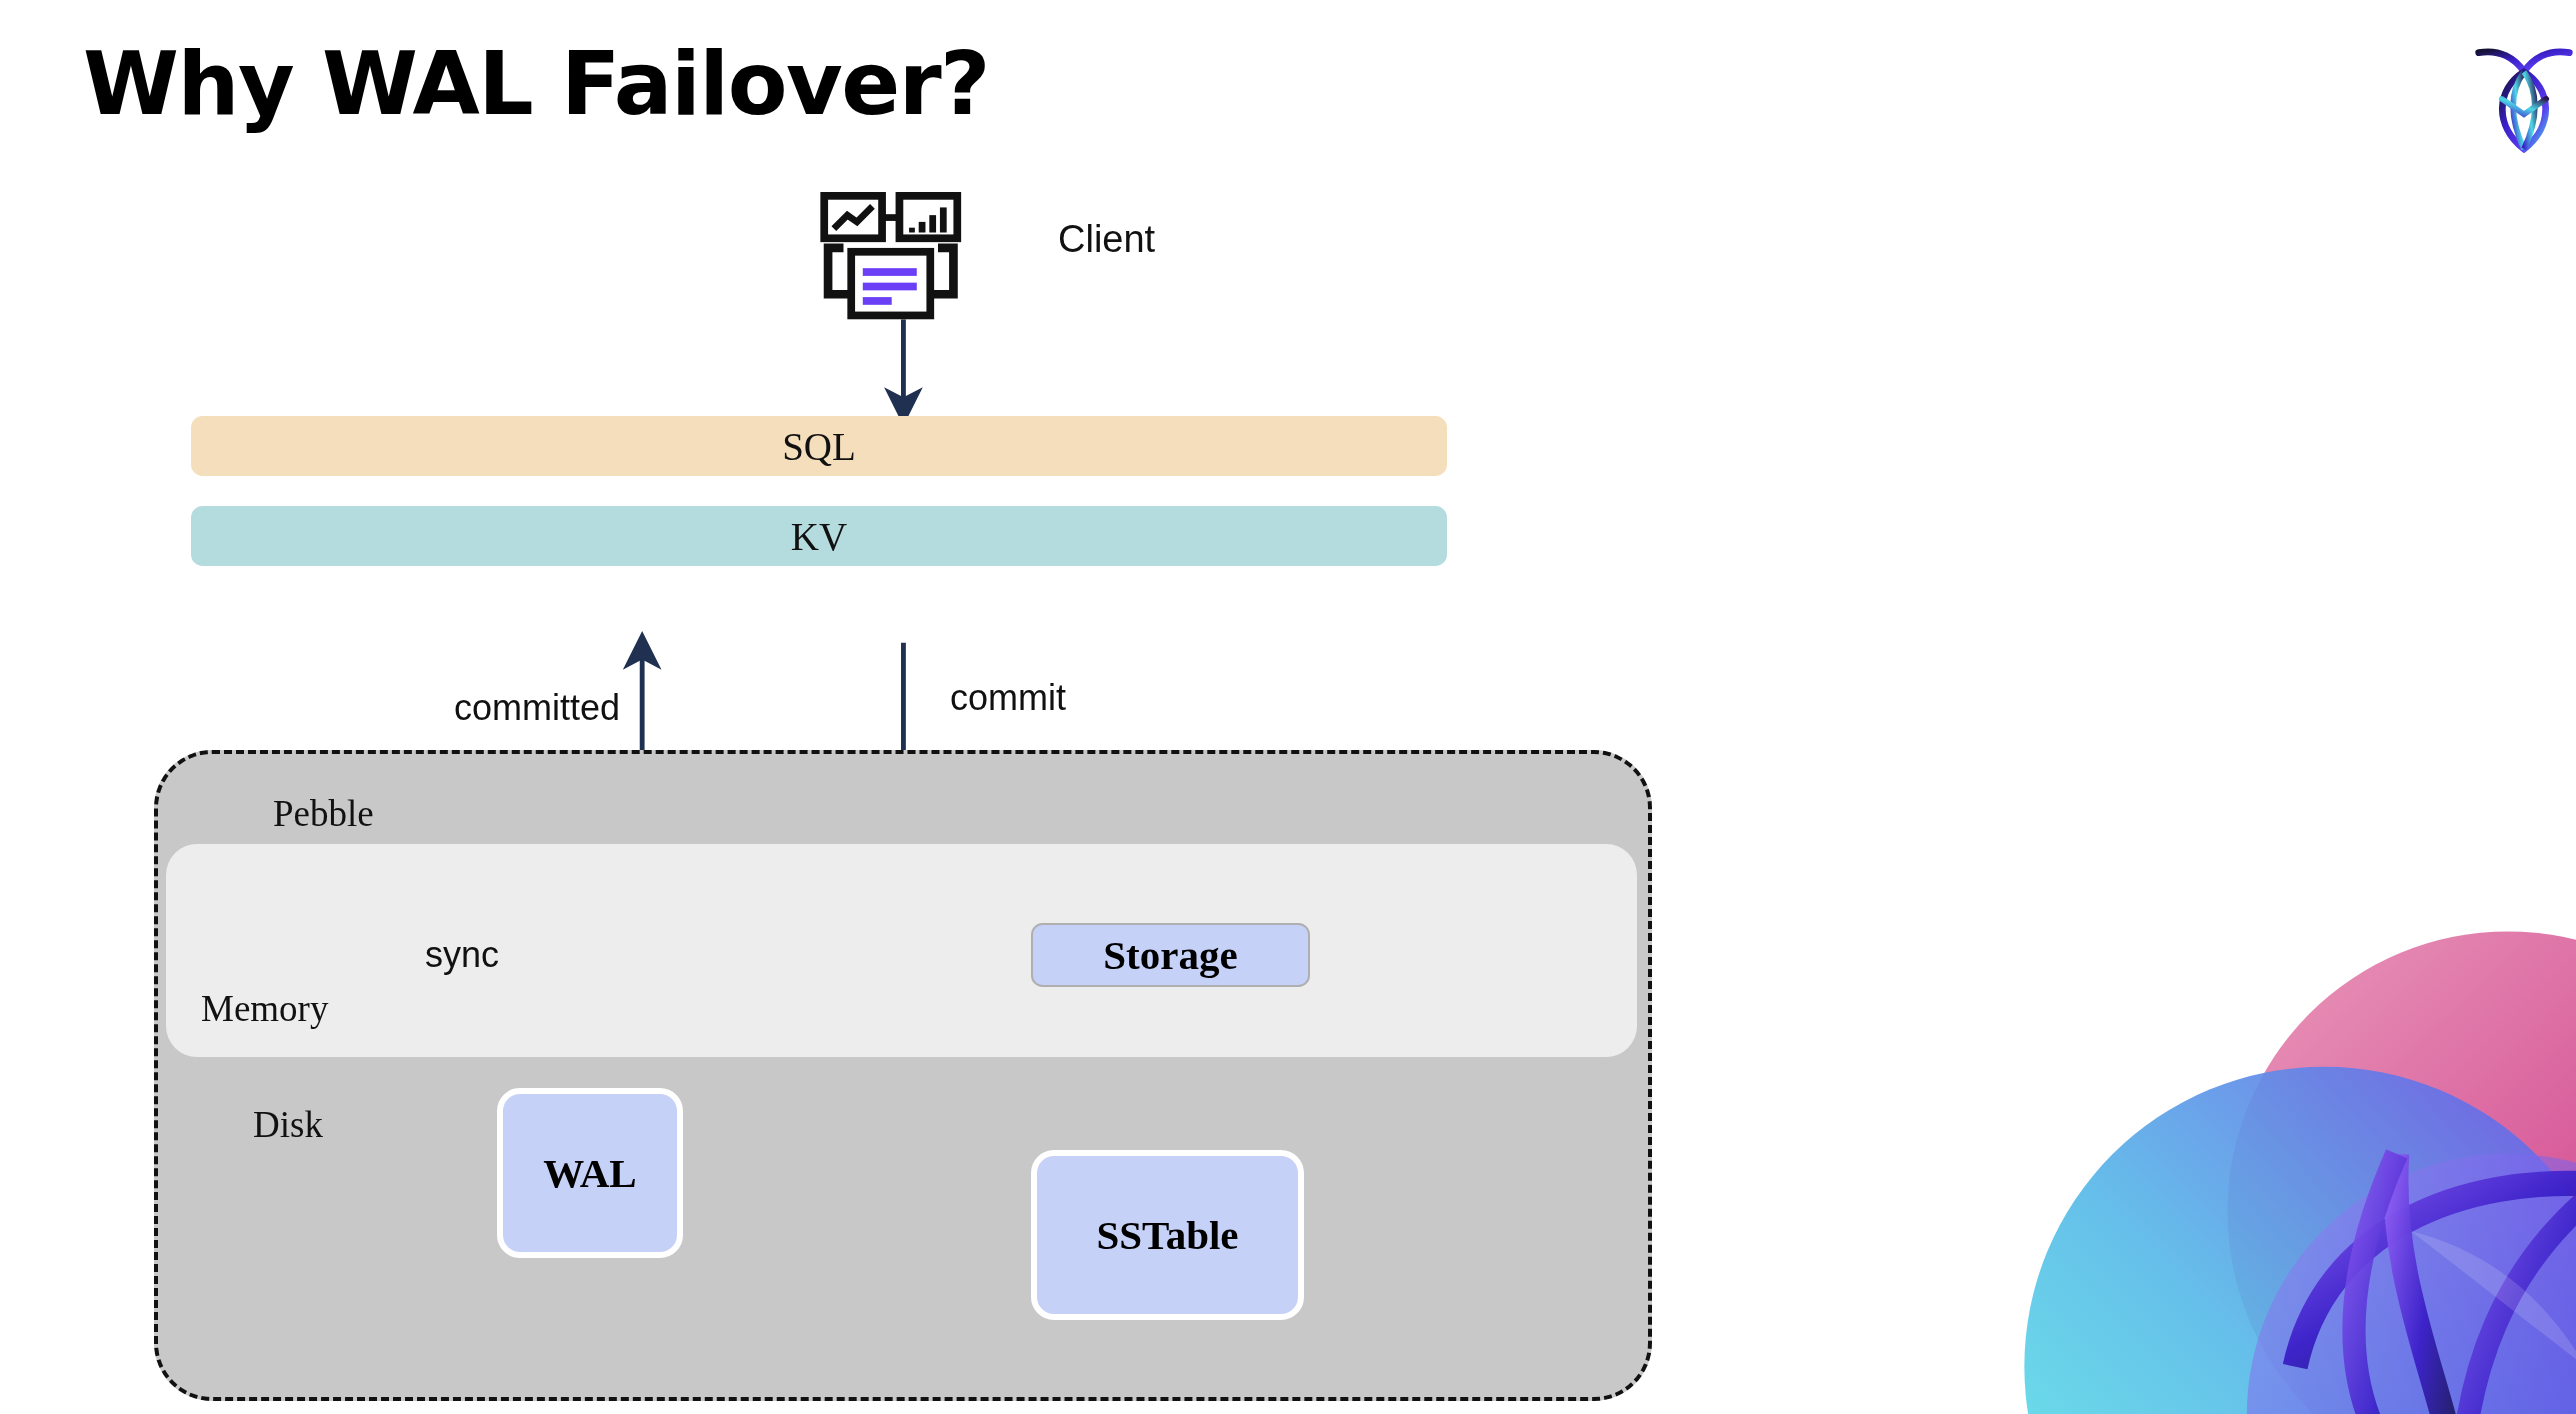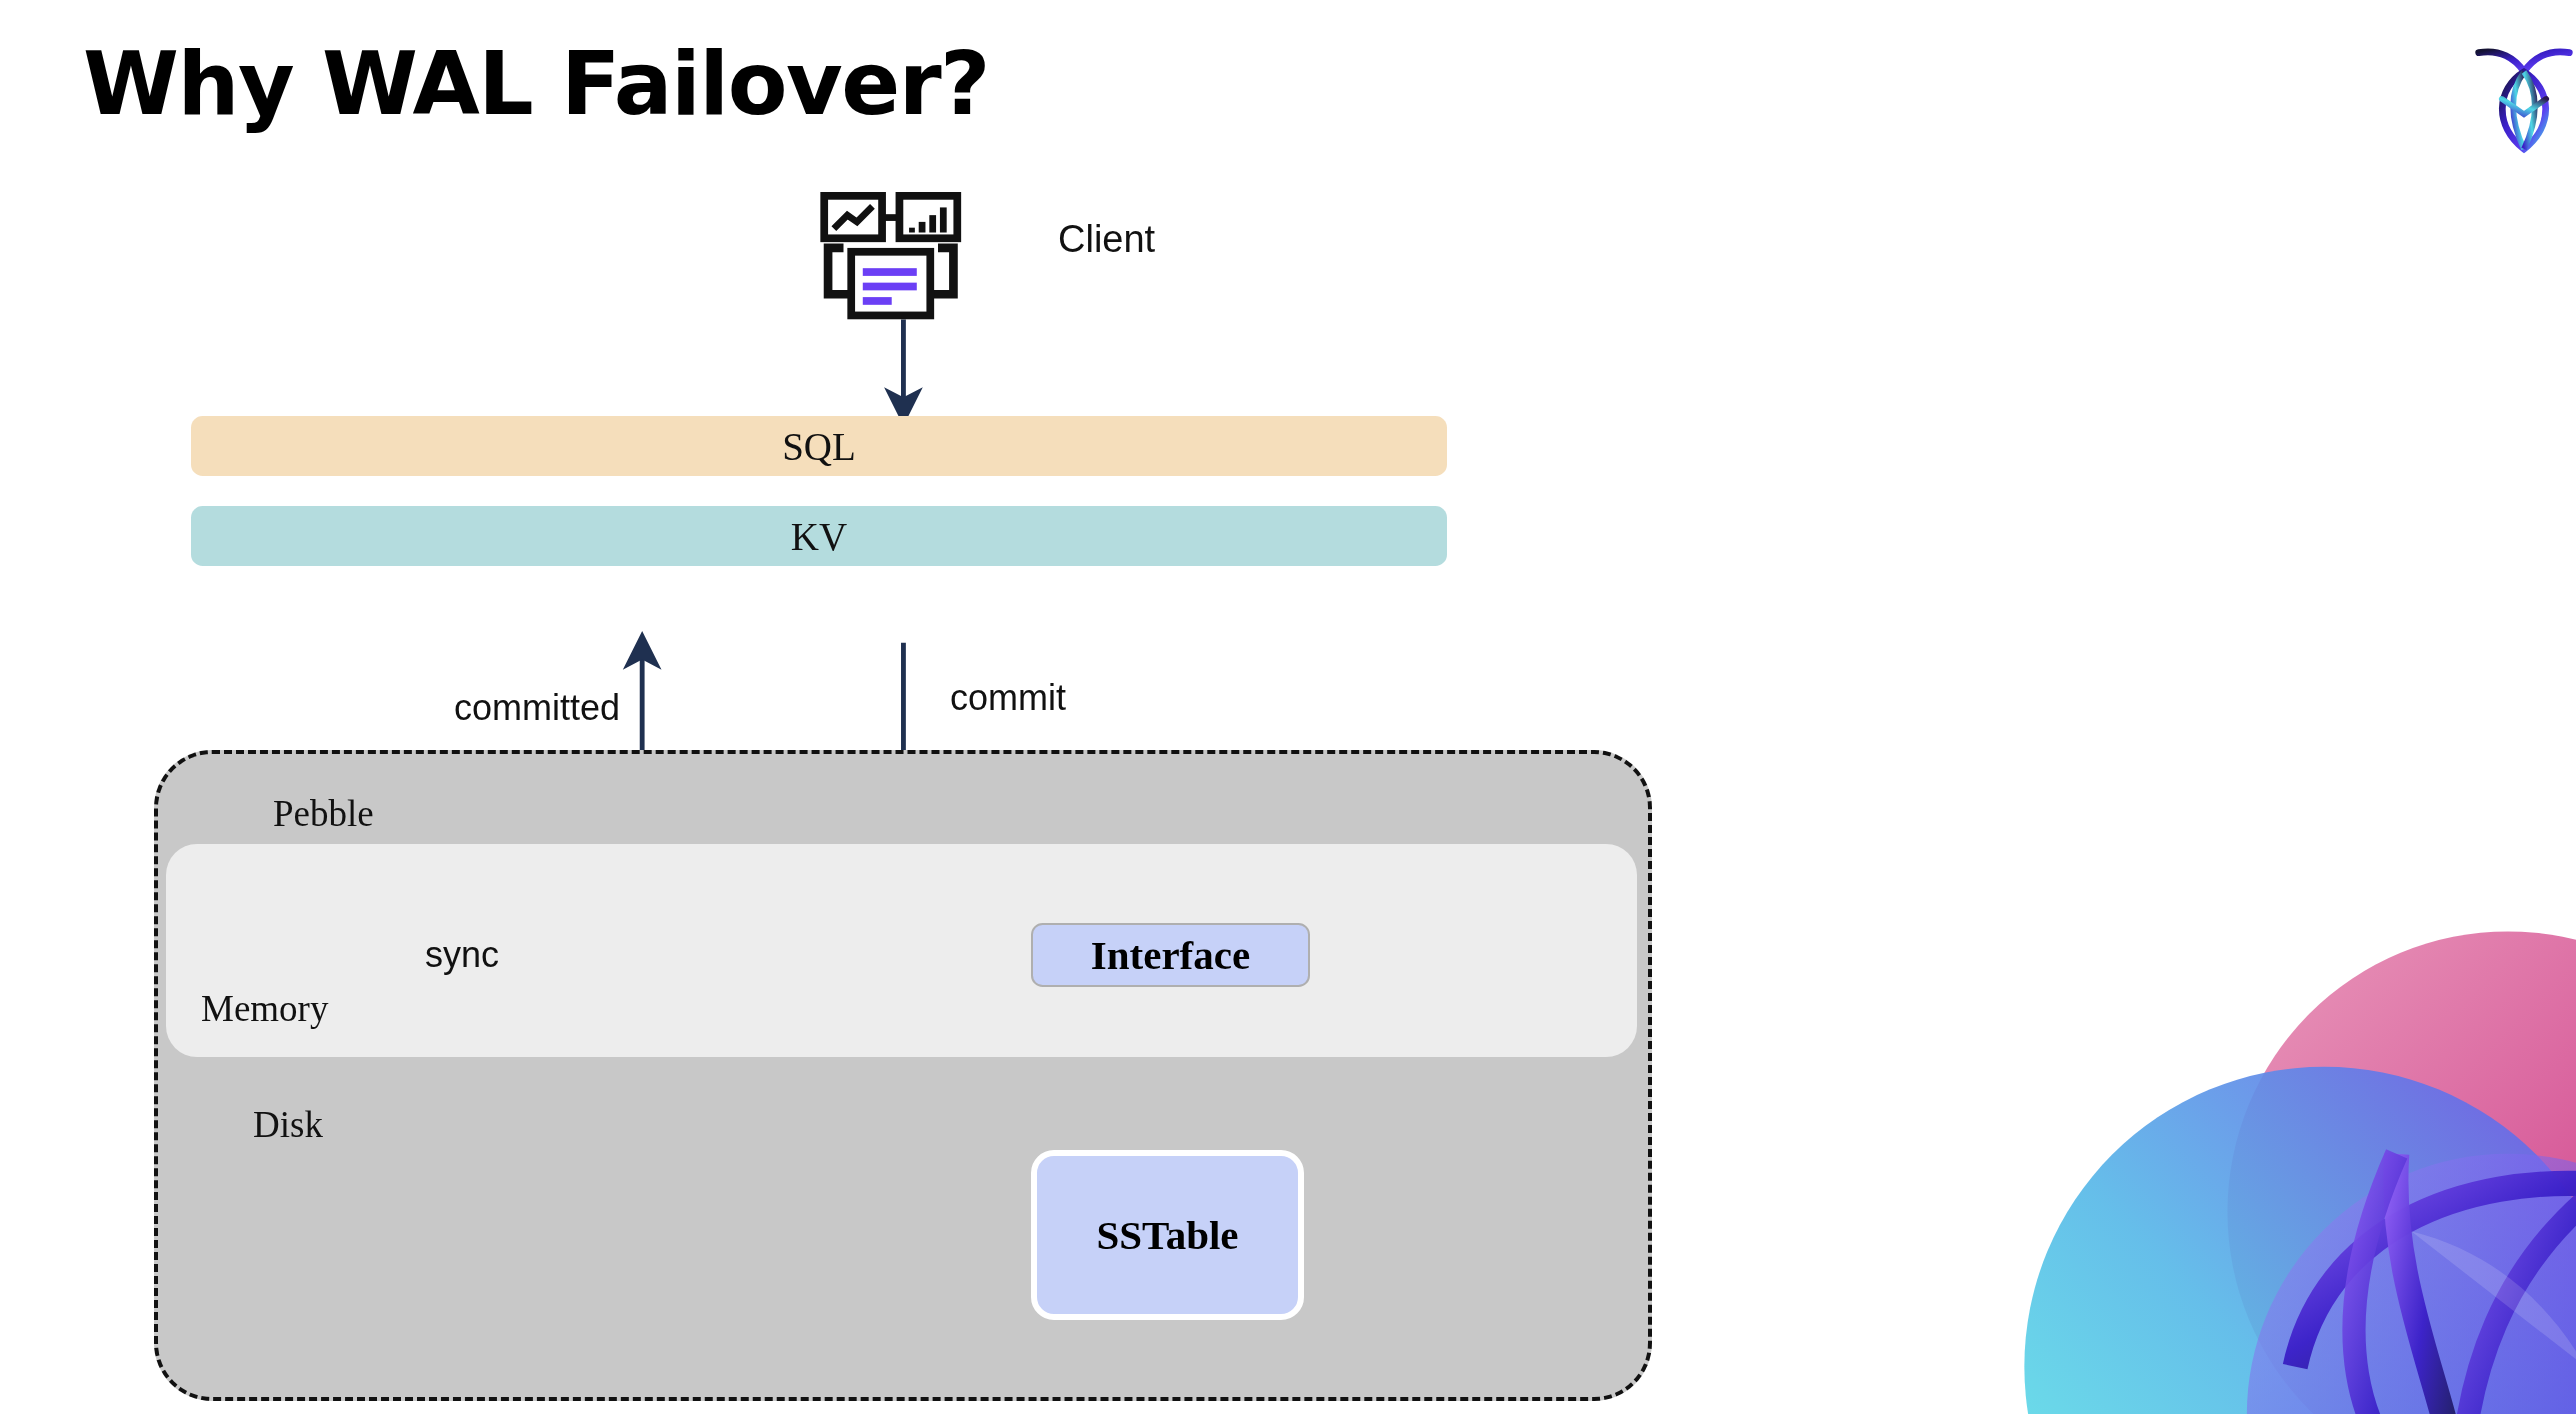--- a/index.html
+++ b/index.html
@@ -297,21 +297,24 @@
       <path d="M884 818 L1160 818 L1160 946" marker-end="url(#arrowhead)"></path>
 
       <path d="M508 1124 L508 838 L614 838 L614 672" marker-end="url(#arrowhead)"></path>
 
       <path d="M1160 1020 L1160 1180" marker-end="url(#arrowhead)"></path>
     </g>
   </svg>
 
   
   <div class="data-box" id="box-memtable">
-    <span>Interface</span>
+    <span>Storage</span>
+  </div>
+  <div class="data-box" id="box-wal">
+    <span>WAL</span>
   </div>
   <div class="data-box" id="box-sstable">
     <span>SSTable</span>
   </div>
 
   
   <div class="edge-label" id="lbl-committed">committed</div>
   <div class="edge-label" id="lbl-commit">commit</div>
   <div class="edge-label" id="lbl-sync-1">sync</div>
   

